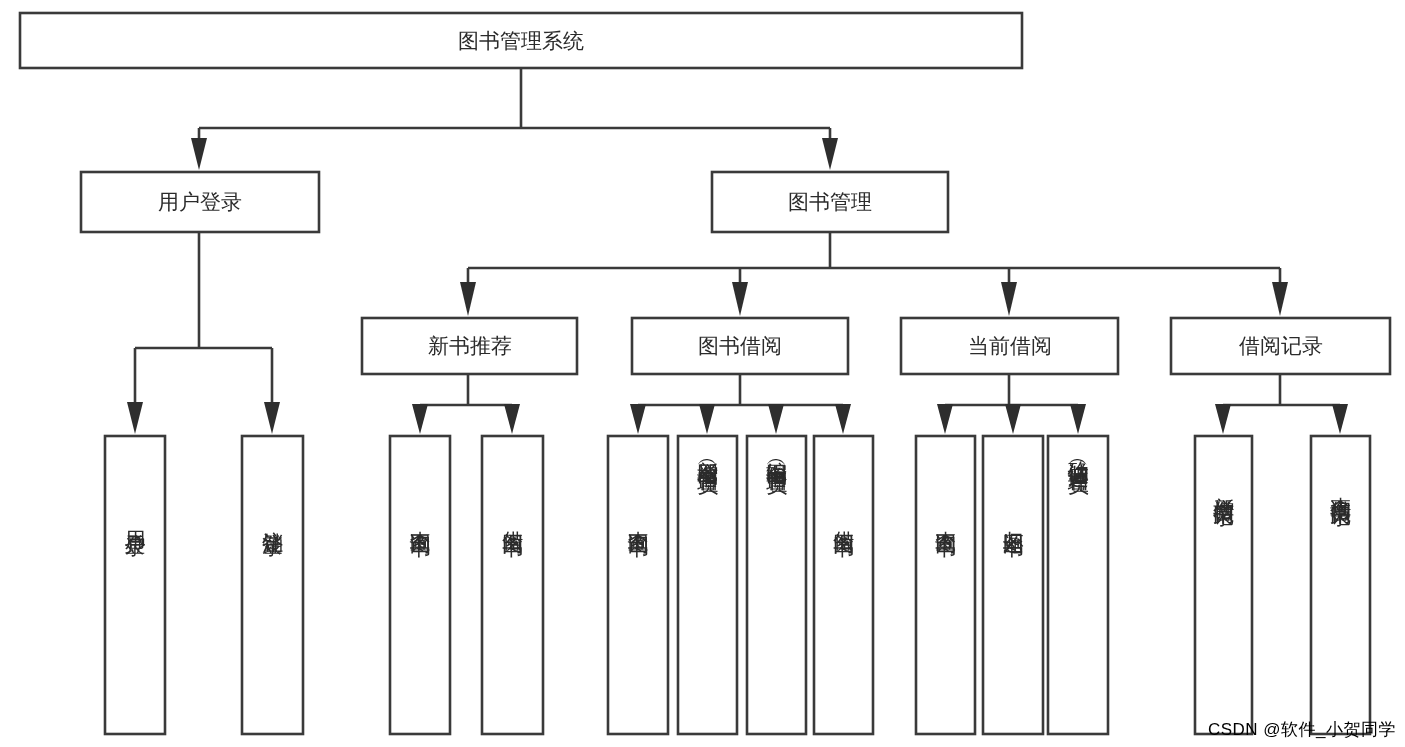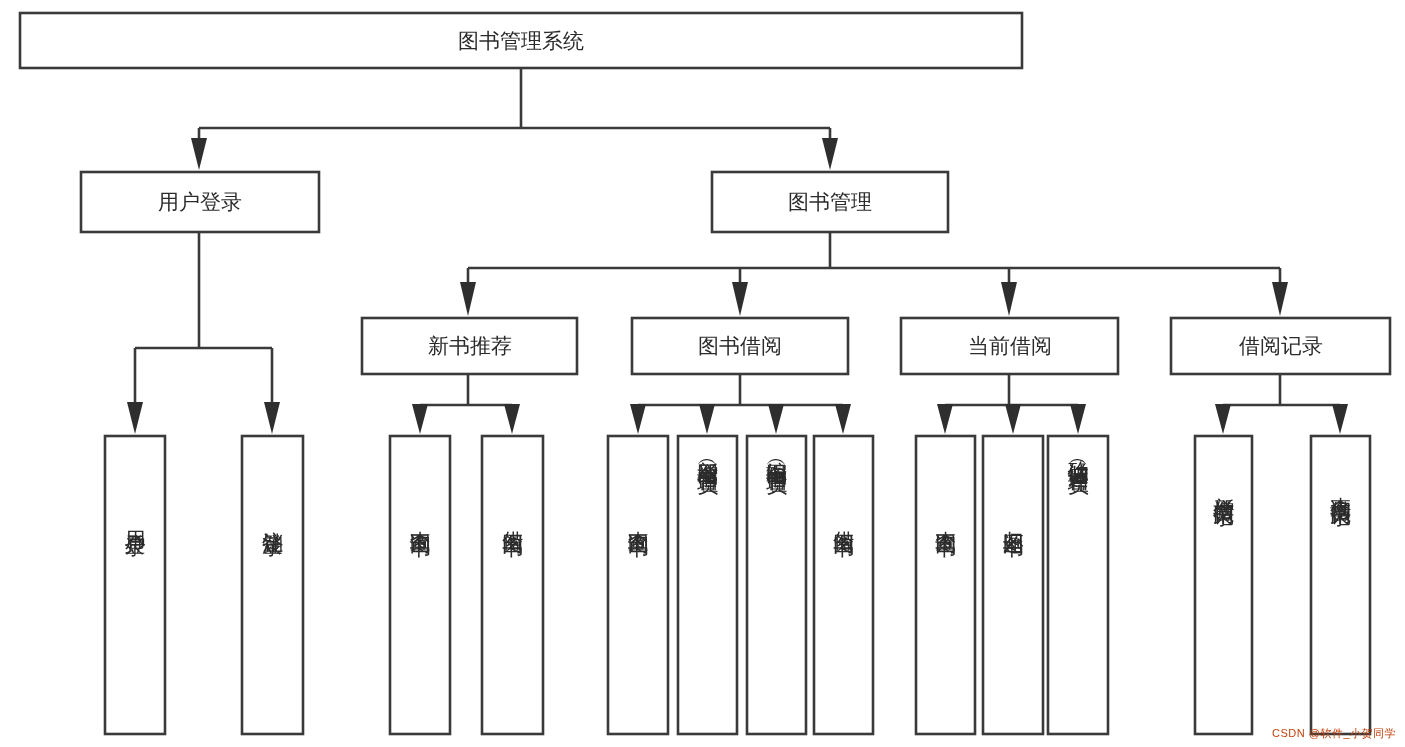--- a/index.html
+++ b/index.html
@@ -63,22 +63,22 @@
     line-height: 1.06;
     color: #2b2b2b;
     letter-spacing: 2px;
     white-space: nowrap;
   }
   .watermark {
     position: absolute;
     right: 9px;
     bottom: 6px;
     font-family: "Liberation Sans", "DejaVu Sans", sans-serif;
-    font-size: 11px;
-    color: #c2410c;
+    font-size: 17px;
+    color: #000000;
     letter-spacing: 0.5px;
     white-space: nowrap;
   }
 </style>
 </head>
 <body>
 
 <div id="diagram-root">
 
   <svg class="diagram-canvas" viewBox="0 0 1405 747">

